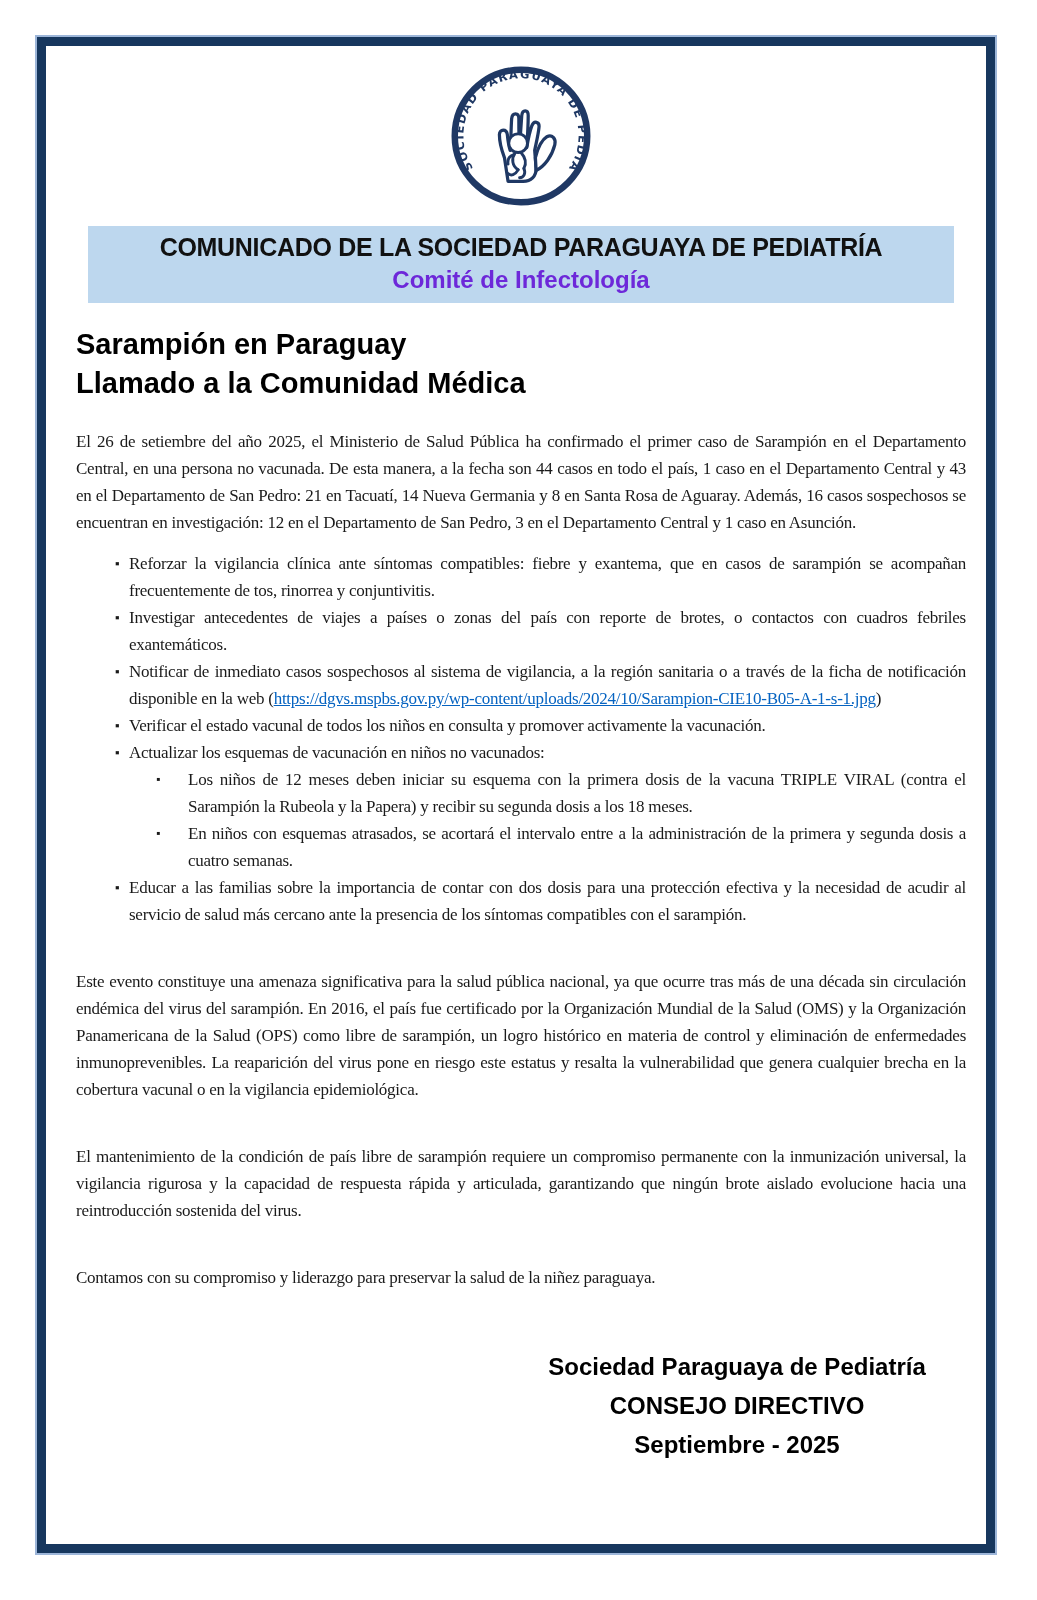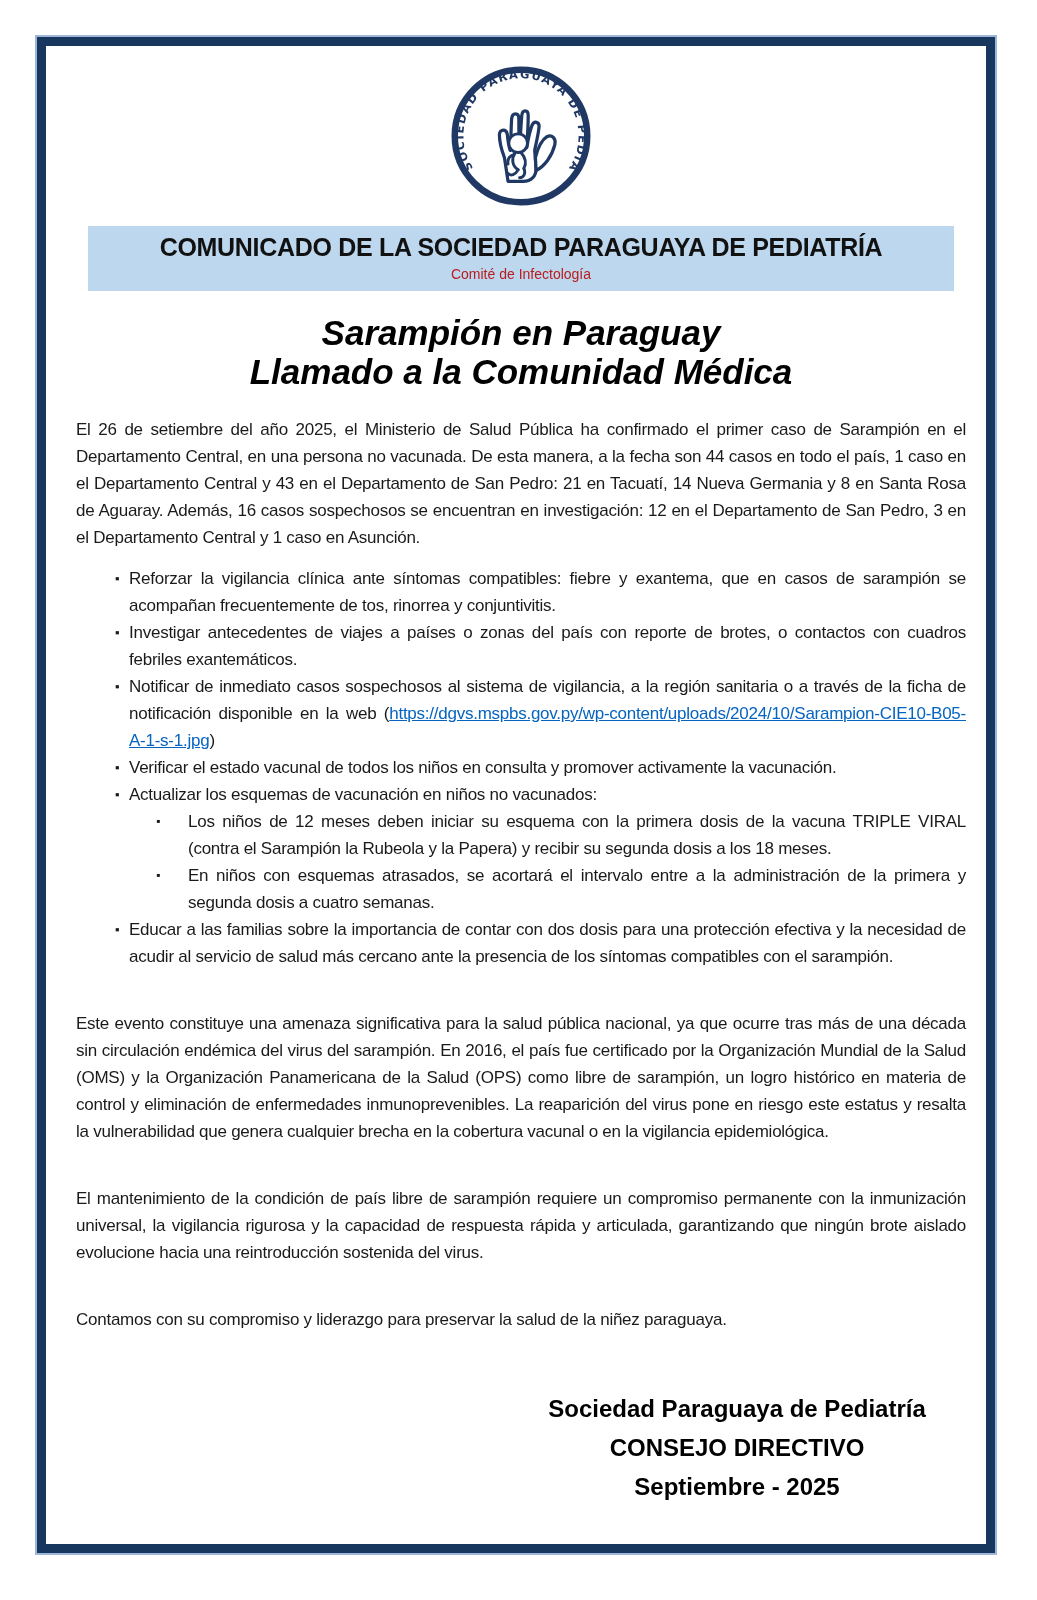--- a/index.html
+++ b/index.html
@@ -25,26 +25,26 @@
   .founded{
     text-align:center;font-weight:bold;font-size:20px;
     color:#111;margin-top:2px;letter-spacing:.2px;
   }
   .banner{
     margin:14px auto 0;width:826px;
     background:#BDD7EE;text-align:center;
     padding:7px 20px 9px;
   }
   .banner-line1{font-size:25px;font-weight:bold;letter-spacing:-.3px;color:#111;}
-  .banner-line2{font-size:14px;font-weight:normal;margin-top:4px;color:#b91c1c;}
+  .banner-line2{font-size:24px;font-weight:bold;margin-top:4px;color:#6d28d9;}
   .doc-title{
-    text-align:center;margin-top:22px;
-    font-size:35px;font-weight:bold;line-height:39px;color:#000;font-style:italic;
+    margin-top:22px;
+    font-size:29px;font-weight:bold;line-height:39px;color:#000;
   }
-  .bodytext{font-size:17px;line-height:27px;text-align:justify;letter-spacing:-.25px;}
+  .bodytext{font-size:17px;line-height:27px;text-align:justify;letter-spacing:-.25px;font-family:Liberation Serif, serif;}
   p{margin:0;}
   .p-intro{margin-top:25px;}
   .p-call{margin-top:27px;font-weight:bold;}
   ul.bullets{list-style:none;margin:14px 0 0;padding:0 0 0 39px;}
   ul.bullets > li{position:relative;padding-left:14px;}
   ul.bullets > li > .marker{
     position:absolute;left:0;top:0;font-size:13px;line-height:27px;
   }
   ul.sublist{list-style:none;margin:0;padding:0 0 0 27px;}
   ul.sublist > li{position:relative;padding-left:32px;}

